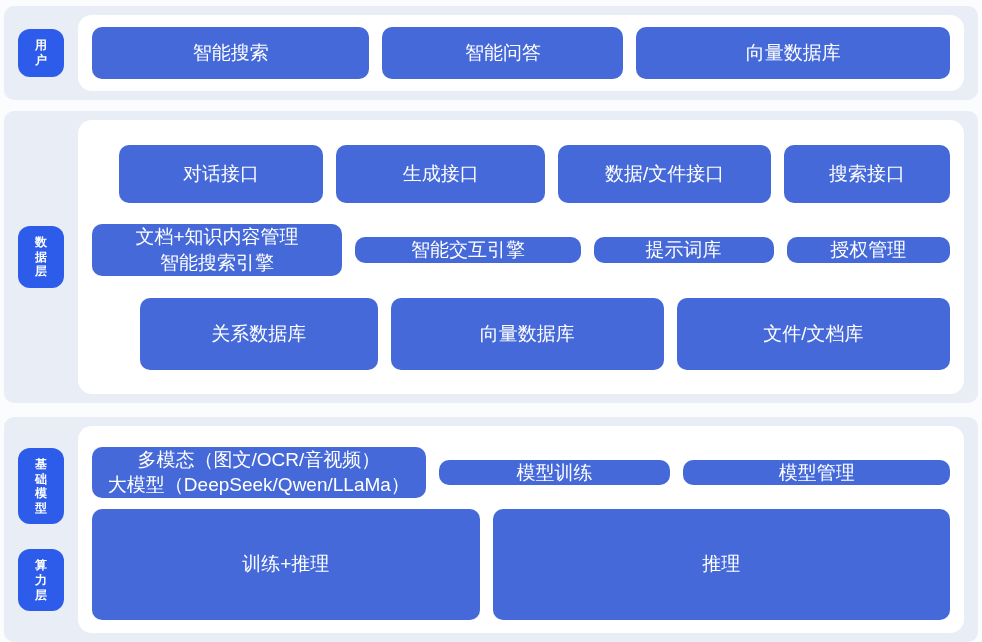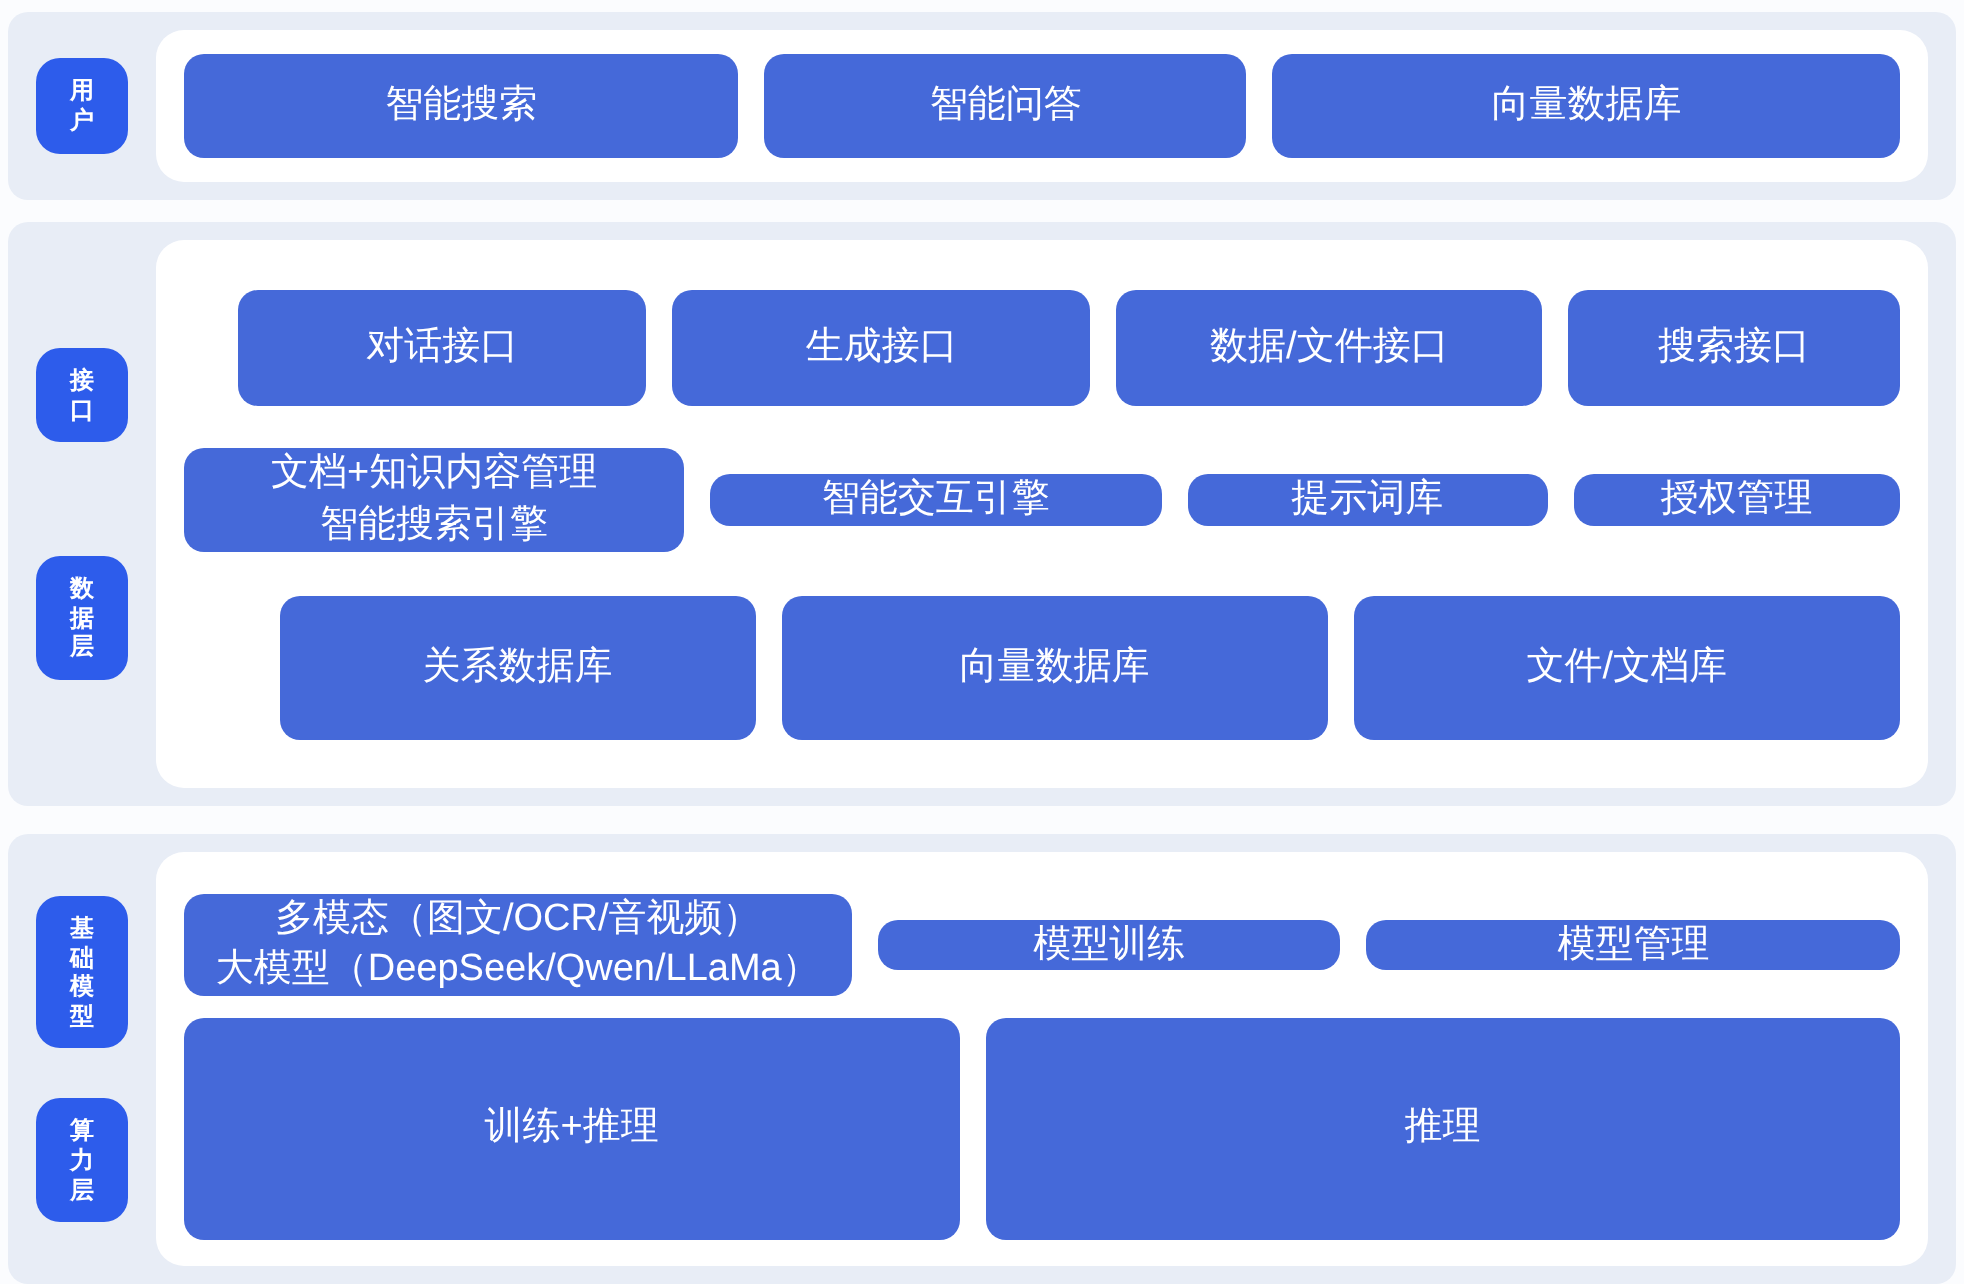--- a/index.html
+++ b/index.html
@@ -99,23 +99,20 @@
         <div class="btn g26">
           <span>向量数据库</span>
         </div>
       </div>
     </div>
   </section>
 
   <section class="layer-section s2">
     <div class="tab-col">
       <div class="tab">
-        <span class="tab-label">接口</span>
-      </div>
-      <div class="tab">
         <span class="tab-label">数据层</span>
       </div>
     </div>
     <div class="panel">
       <div class="row rh58">
         <div class="btn g123">
           <span>对话接口</span>
         </div>
         <div class="btn g126">
           <span>生成接口</span>

